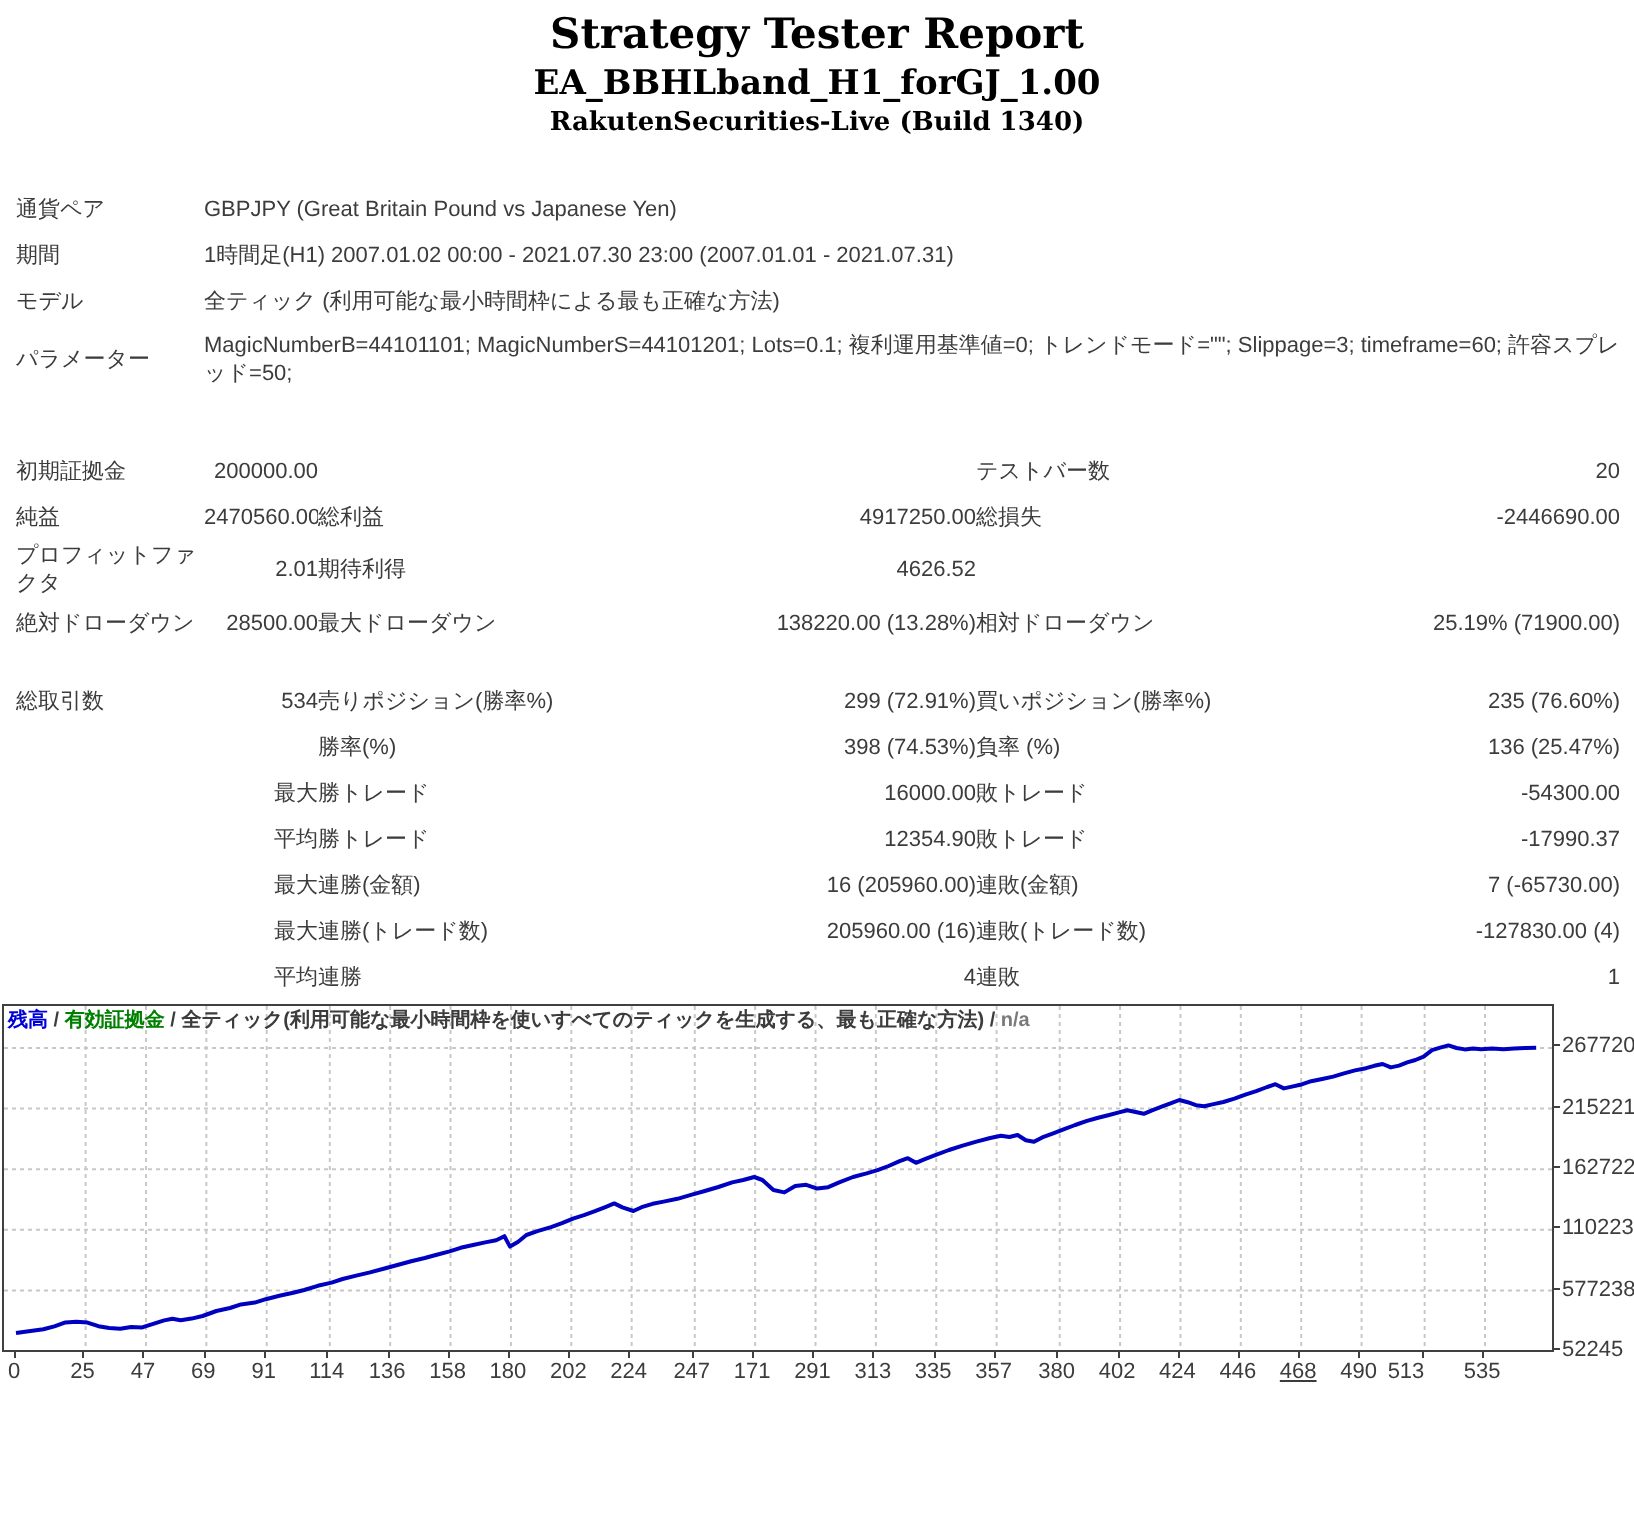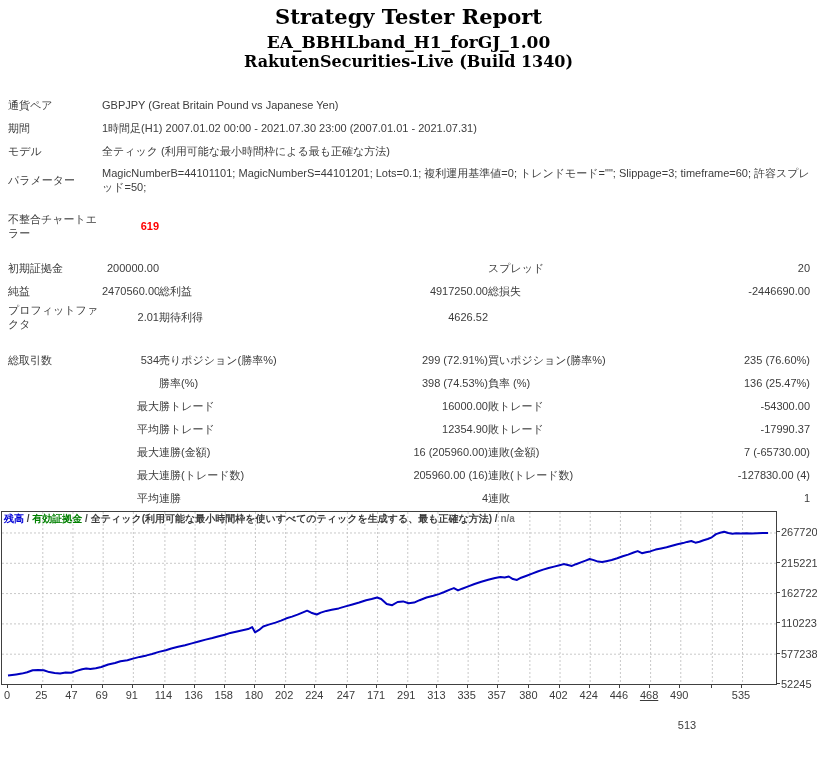--- a/index.html
+++ b/index.html
@@ -1,20 +1,20 @@
 <!DOCTYPE html>
 <html><head>
 <meta charset="utf-8">
 <style>
   html,body{margin:0;padding:0;background:#fff;}
   body{width:817px;height:758px;overflow:hidden;font-family:"Liberation Sans",sans-serif;color:#3c3c3c;}
   .hdr{text-align:center;font-family:"DejaVu Serif",serif;font-weight:bold;color:#000;}
   .hdr .t1{font-size:21px;line-height:25px;margin:4px 0 0;}
   .hdr .t2{font-size:17px;line-height:21px;margin:3px 0 0;}
-  .hdr .t3{font-size:16px;line-height:14px;margin:2px 0 0;}
+  .hdr .t3{font-size:13px;line-height:14px;margin:2px 0 0;}
   table.rep{border-collapse:collapse;table-layout:fixed;width:802px;margin:24px 0 0 8px;font-size:11px;}
   table.rep td{padding:0;vertical-align:middle;line-height:14px;overflow:hidden;}
   tr.r{height:23px;}
   td.v{text-align:right;}
   td.l3{padding-left:6px;}
   td.l5{padding-left:5px;}
   td.spanv{padding-left:63px;padding-right:40px;margin-left:18px;}
   td.red{font-weight:bold;}
   .chart{position:relative;height:195px;margin-top:2px;}
   .plot{position:absolute;left:1px;top:0;width:774px;height:172px;border:1px solid #404040;background:#fff;}
@@ -53,52 +53,52 @@
       </tr>
       <tr class="r">
         <td class="l1">モデル</td>
         <td class="spanv" colspan="5">全ティック (利用可能な最小時間枠による最も正確な方法)</td>
       </tr>
       <tr class="r" style="height: 36px;">
         <td class="l1">パラメーター</td>
         <td class="spanv" colspan="5">MagicNumberB=44101101; MagicNumberS=44101201; Lots=0.1; 複利運用基準値=0; トレンドモード=""; Slippage=3; timeframe=60; 許容スプレッド=50;</td>
       </tr>
       <tr style="height: 12px;"></tr>
-      <tr class="r" style="height: 32px;">
-        <td class="l1">不整合チャートエラー</td>
-        <td class="v red" style="color: rgb(255, 0, 0);">619</td>
-        <td class="l3"></td>
-        <td class="v"></td>
-        <td class="l5"></td>
-        <td class="v"></td>
-      </tr>
       <tr style="height: 14px;"></tr>
       <tr class="r">
         <td class="l1">初期証拠金</td>
         <td class="v">200000.00</td>
         <td class="l3"></td>
         <td class="v"></td>
-        <td class="l5">スプレッド</td>
+        <td class="l5">テストバー数</td>
         <td class="v">20</td>
       </tr>
       <tr class="r">
         <td class="l1">純益</td>
         <td class="v">2470560.00</td>
         <td class="l3">総利益</td>
         <td class="v">4917250.00</td>
         <td class="l5">総損失</td>
         <td class="v">-2446690.00</td>
       </tr>
       <tr class="r" style="height: 30px;">
         <td class="l1">プロフィットファクタ</td>
         <td class="v">2.01</td>
         <td class="l3">期待利得</td>
         <td class="v">4626.52</td>
         <td class="l5"></td>
         <td class="v"></td>
+      </tr>
+      <tr class="r">
+        <td class="l1">絶対ドローダウン</td>
+        <td class="v">28500.00</td>
+        <td class="l3">最大ドローダウン</td>
+        <td class="v">138220.00 (13.28%)</td>
+        <td class="l5">相対ドローダウン</td>
+        <td class="v">25.19% (71900.00)</td>
       </tr>
       <tr style="height: 16px;"></tr>
       <tr class="r">
         <td class="l1">総取引数</td>
         <td class="v">534</td>
         <td class="l3">売りポジション(勝率%)</td>
         <td class="v">299 (72.91%)</td>
         <td class="l5">買いポジション(勝率%)</td>
         <td class="v">235 (76.60%)</td>
       </tr>
@@ -242,17 +242,17 @@
     <div class="xlab" style="left: 545.544px; color: rgb(60, 60, 60);">402</div>
     <div class="tickx" style="left: 558.544px;"></div>
     <div class="xlab" style="left: 575.728px; color: rgb(60, 60, 60);">424</div>
     <div class="tickx" style="left: 588.728px;"></div>
     <div class="xlab" style="left: 605.912px; color: rgb(60, 60, 60);">446</div>
     <div class="tickx" style="left: 618.912px;"></div>
     <div class="xlab" style="left: 636.096px; color: rgb(60, 60, 60); text-decoration: underline;">468</div>
     <div class="tickx" style="left: 649.096px;"></div>
     <div class="xlab" style="left: 666.28px; color: rgb(60, 60, 60);">490</div>
     <div class="tickx" style="left: 679.28px;"></div>
-    <div class="xlab" style="left: 674px; color: rgb(60, 60, 60); margin-top: 30px;">513</div>
+    <div class="xlab" style="left: 690px; color: rgb(60, 60, 60);">513</div>
     <div class="tickx" style="left: 710.836px;"></div>
     <div class="xlab" style="left: 728.02px; color: rgb(60, 60, 60);">535</div>
     <div class="tickx" style="left: 741.02px;"></div>
   </div>
 
 </body></html>

